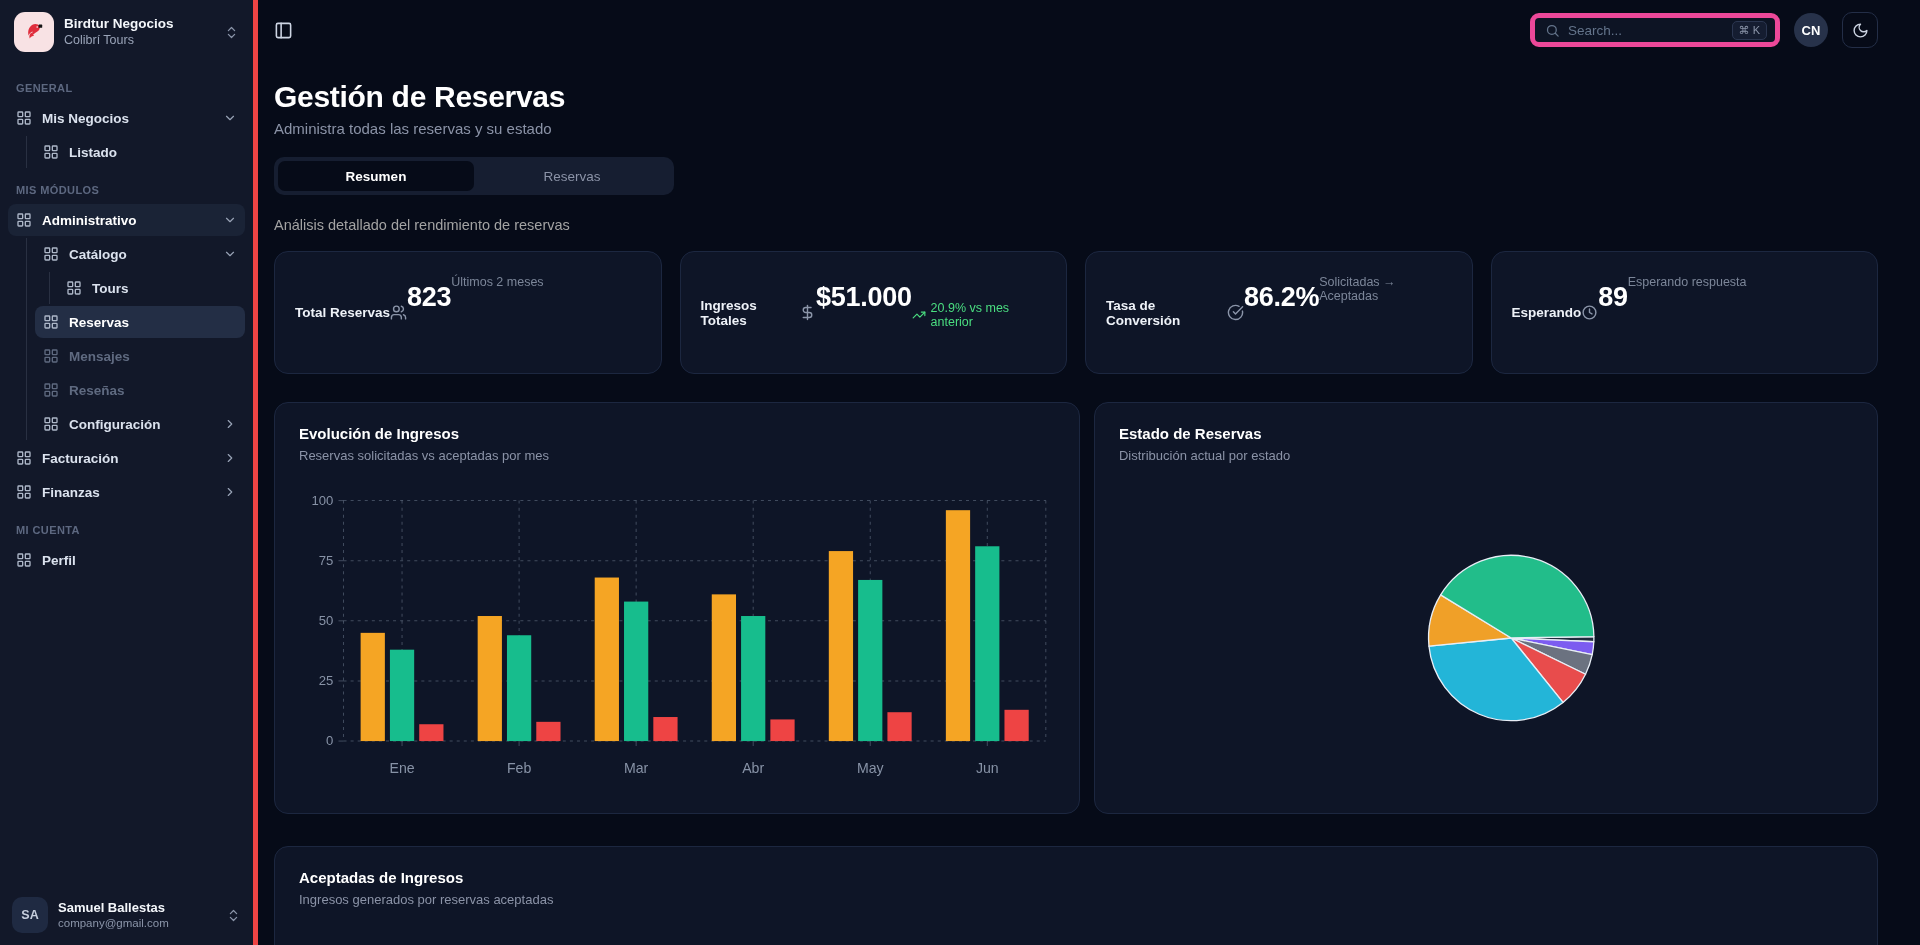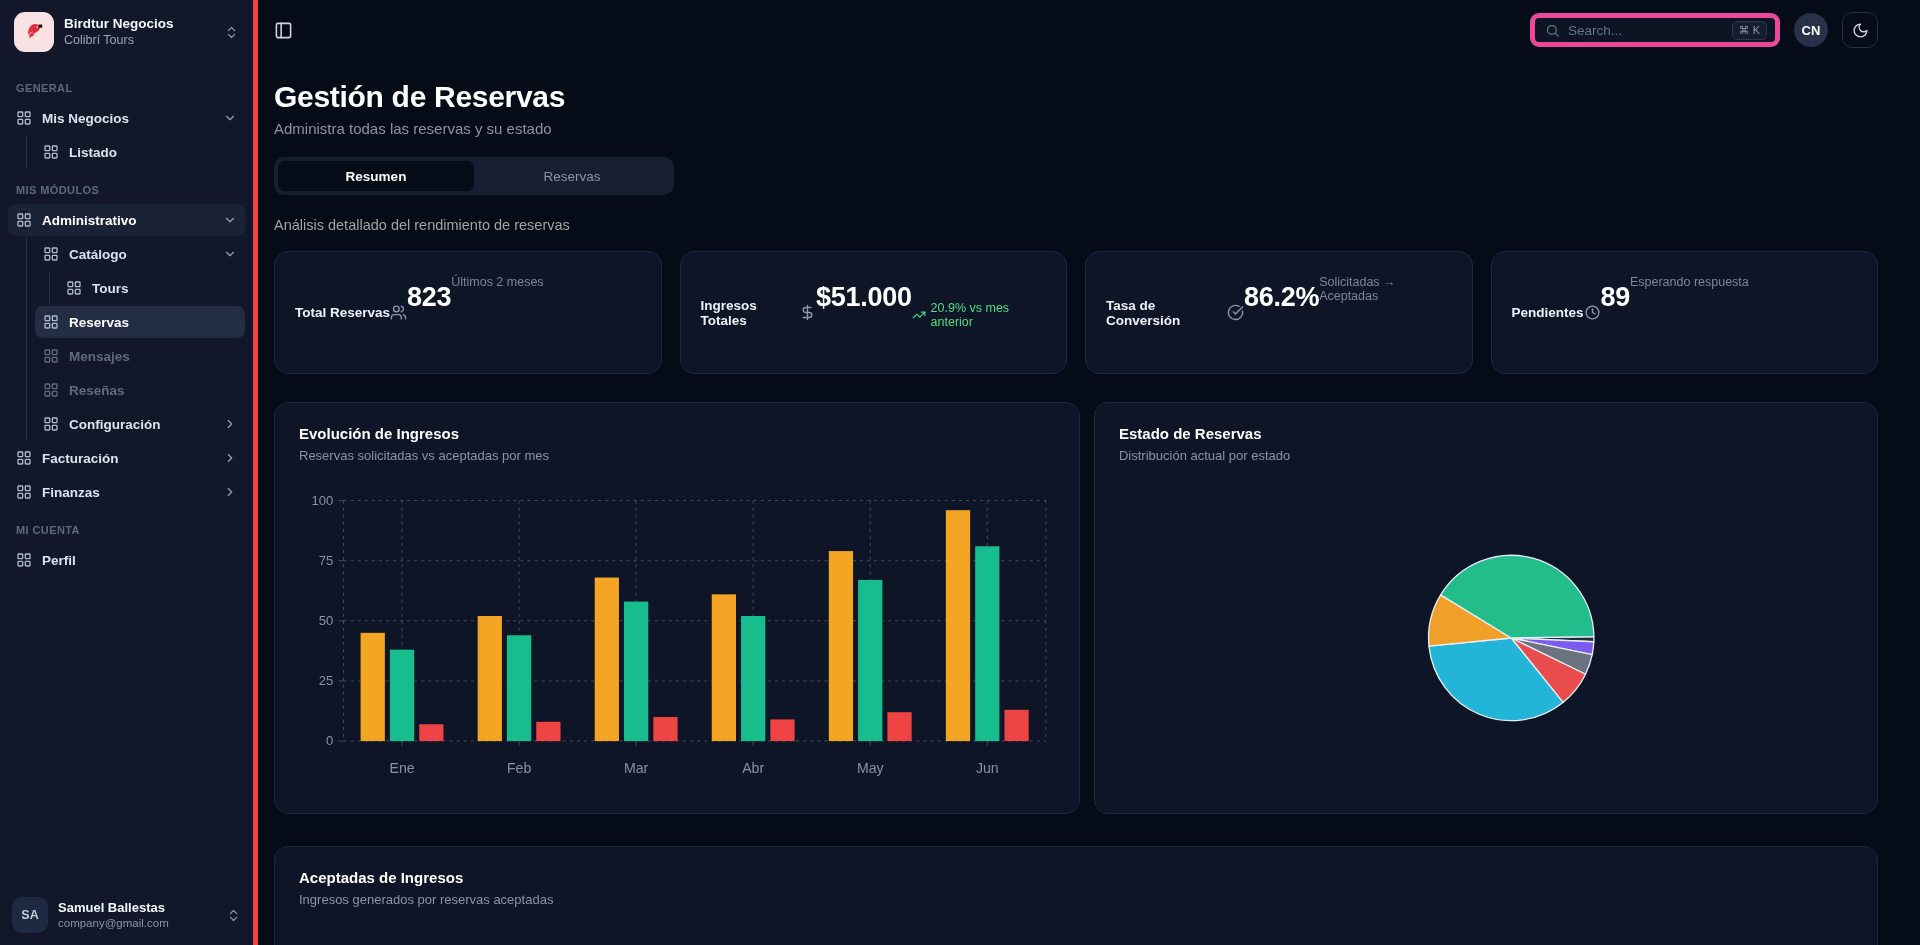--- a/index.html
+++ b/index.html
@@ -396,21 +396,21 @@
                   <path d="m9 11 3 3L22 4"></path>
                 </svg>
             </span>
           </div>
           <div class="stat-value">86.2%</div>
           <div class="stat-caption">Solicitadas → Aceptadas</div>
         </div>
 
         <div class="card stat-card">
           <div class="stat-head">
-            <span class="stat-label">Pendientes</span>
+            <span class="stat-label">Esperando</span>
             <span class="stat-icon">
               <svg width="17" height="17" viewBox="0 0 24 24" fill="none" stroke="currentColor" stroke-width="2" stroke-linecap="round" stroke-linejoin="round">
                   <circle cx="12" cy="12" r="9"></circle>
                   <polyline points="12 7 12 12 15.5 14"></polyline>
                 </svg>
             </span>
           </div>
           <div class="stat-value">89</div>
           <div class="stat-caption">Esperando respuesta</div>
         </div>

